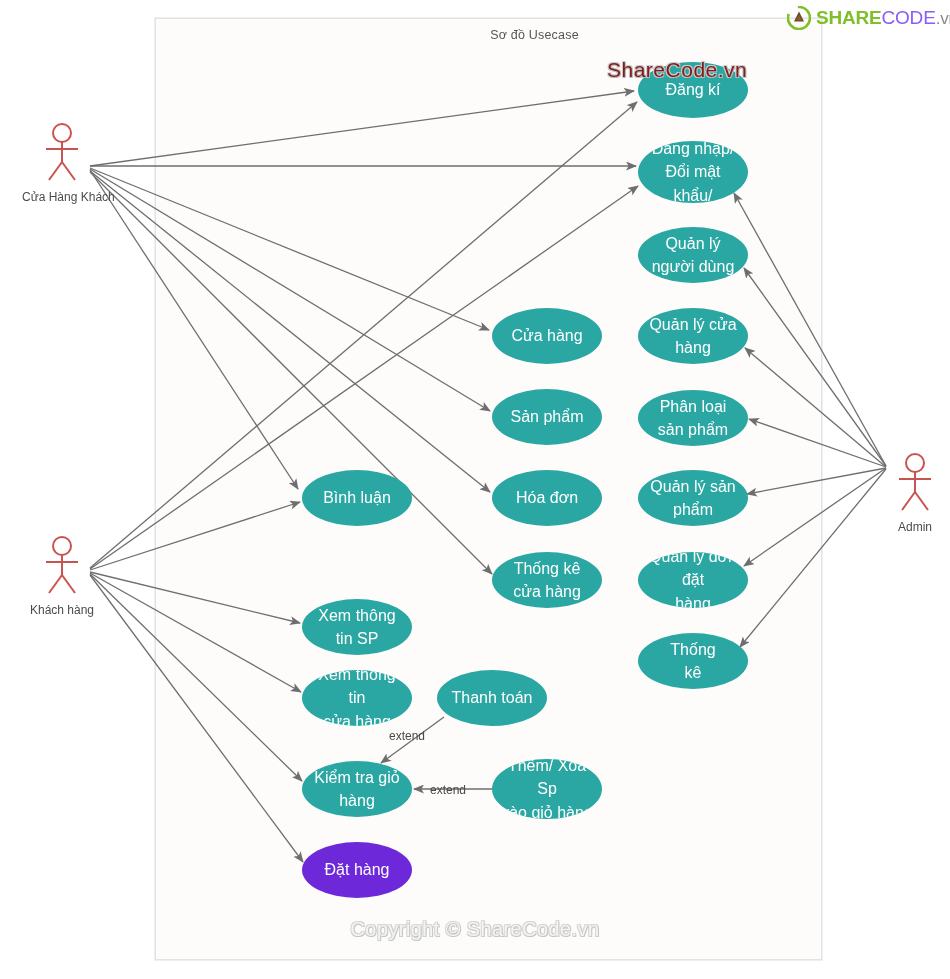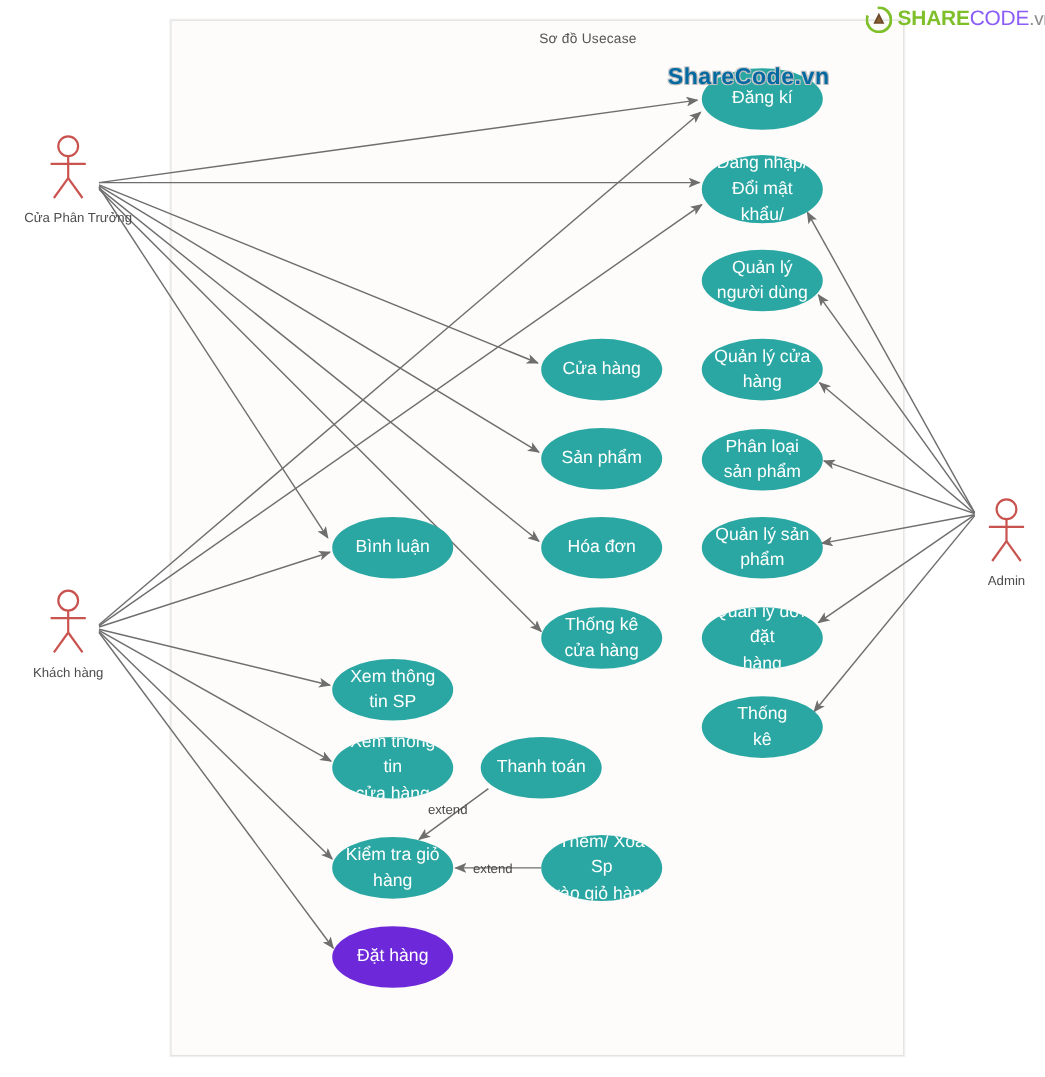--- a/index.html
+++ b/index.html
@@ -19,22 +19,22 @@
 
   .node{position:absolute;border-radius:50%;background:#2aa7a3;
         color:#ffffff;display:flex;align-items:center;justify-content:center;
         text-align:center;font-size:16px;line-height:1.45;
         overflow:hidden;box-sizing:border-box;padding:0 8px;}
   .node span{display:block;width:100%;}
 
   .actor{position:absolute;text-align:center;}
   .actor .cap{font-size:12px;color:#4c4c4c;margin-top:2px;white-space:nowrap;}
 
-  .wm-top{position:absolute;left:607px;top:58px;font-size:21px;font-weight:bold;
-          color:#0369a1;letter-spacing:.5px;
+  .wm-top{position:absolute;left:607px;top:58px;font-size:21px;font-weight:normal;
+          color:#7f1d1d;letter-spacing:.5px;
           text-shadow:1px 1px 0 #b9b9b9,-1px -1px 0 #cfcfcf,1px -1px 0 #c9c9c9,-1px 1px 0 #c9c9c9;
           pointer-events:none;}
   .wm-bottom{position:absolute;left:0;top:918px;width:950px;text-align:center;
              font-size:20px;color:#f4f4f4;letter-spacing:.4px;
              text-shadow:1px 1px 0 #c4c4c4,-1px -1px 0 #d8d8d8,1px -1px 0 #d0d0d0,-1px 1px 0 #d0d0d0;
              pointer-events:none;}
 
   .logo{position:absolute;left:787px;top:6px;display:flex;align-items:center;gap:5px;}
   .logo-text{font-size:19px;font-weight:bold;letter-spacing:-.2px;}
   .logo-a{color:#7fbf2a;}
@@ -145,21 +145,21 @@
         <span>Đặt hàng</span>
       </div>
     </div>
   <div id="actor-layer">
       <div class="actor" style="left: 22px; top: 122px; width: 80px;"><svg width="46" height="62" viewBox="0 0 46 62">
           <circle cx="23" cy="11" r="9" fill="none" stroke="#c9534f" stroke-width="2"></circle>
           <line x1="23" y1="20" x2="23" y2="40" stroke="#c9534f" stroke-width="2"></line>
           <line x1="7" y1="27" x2="39" y2="27" stroke="#c9534f" stroke-width="2"></line>
           <line x1="23" y1="40" x2="10" y2="58" stroke="#c9534f" stroke-width="2"></line>
           <line x1="23" y1="40" x2="36" y2="58" stroke="#c9534f" stroke-width="2"></line>
-        </svg><div class="cap">Cửa Phân Trưởng</div></div>
+        </svg><div class="cap">Cửa Hàng Khách</div></div>
       <div class="actor" style="left: 22px; top: 535px; width: 80px;"><svg width="46" height="62" viewBox="0 0 46 62">
           <circle cx="23" cy="11" r="9" fill="none" stroke="#c9534f" stroke-width="2"></circle>
           <line x1="23" y1="20" x2="23" y2="40" stroke="#c9534f" stroke-width="2"></line>
           <line x1="7" y1="27" x2="39" y2="27" stroke="#c9534f" stroke-width="2"></line>
           <line x1="23" y1="40" x2="10" y2="58" stroke="#c9534f" stroke-width="2"></line>
           <line x1="23" y1="40" x2="36" y2="58" stroke="#c9534f" stroke-width="2"></line>
         </svg><div class="cap">Khách hàng</div></div>
       <div class="actor" style="left: 875px; top: 452px; width: 80px;"><svg width="46" height="62" viewBox="0 0 46 62">
           <circle cx="23" cy="11" r="9" fill="none" stroke="#c9534f" stroke-width="2"></circle>
           <line x1="23" y1="20" x2="23" y2="40" stroke="#c9534f" stroke-width="2"></line>
@@ -167,20 +167,21 @@
           <line x1="23" y1="40" x2="10" y2="58" stroke="#c9534f" stroke-width="2"></line>
           <line x1="23" y1="40" x2="36" y2="58" stroke="#c9534f" stroke-width="2"></line>
         </svg><div class="cap">Admin</div></div>
     </div>
   <div id="extend-label-layer">
       <div class="edge-label" style="left: 389px; top: 729px;">extend</div>
       <div class="edge-label" style="left: 430px; top: 783px;">extend</div>
     </div>
 
   <div class="wm-top">ShareCode.vn</div>
+  <div class="wm-bottom">Copyright © ShareCode.vn</div>
 
   <div class="logo">
     <svg width="24" height="24" viewBox="0 0 24 24">
       <circle cx="12" cy="12" r="11" fill="none" stroke="#7fbf2a" stroke-width="2.6" stroke-dasharray="46 12" transform="rotate(-40 12 12)"></circle>
       <path d="M12 5.5 L17 15.5 L7 15.5 Z" fill="#6b4a2a"></path>
       <path d="M12 9 L14.6 14.2 L9.4 14.2 Z" fill="#8a5f34"></path>
     </svg>
     <div class="logo-text">
       <span class="logo-a">SHARE</span><span class="logo-b">CODE</span><span class="logo-c">.vn</span>
     </div>

